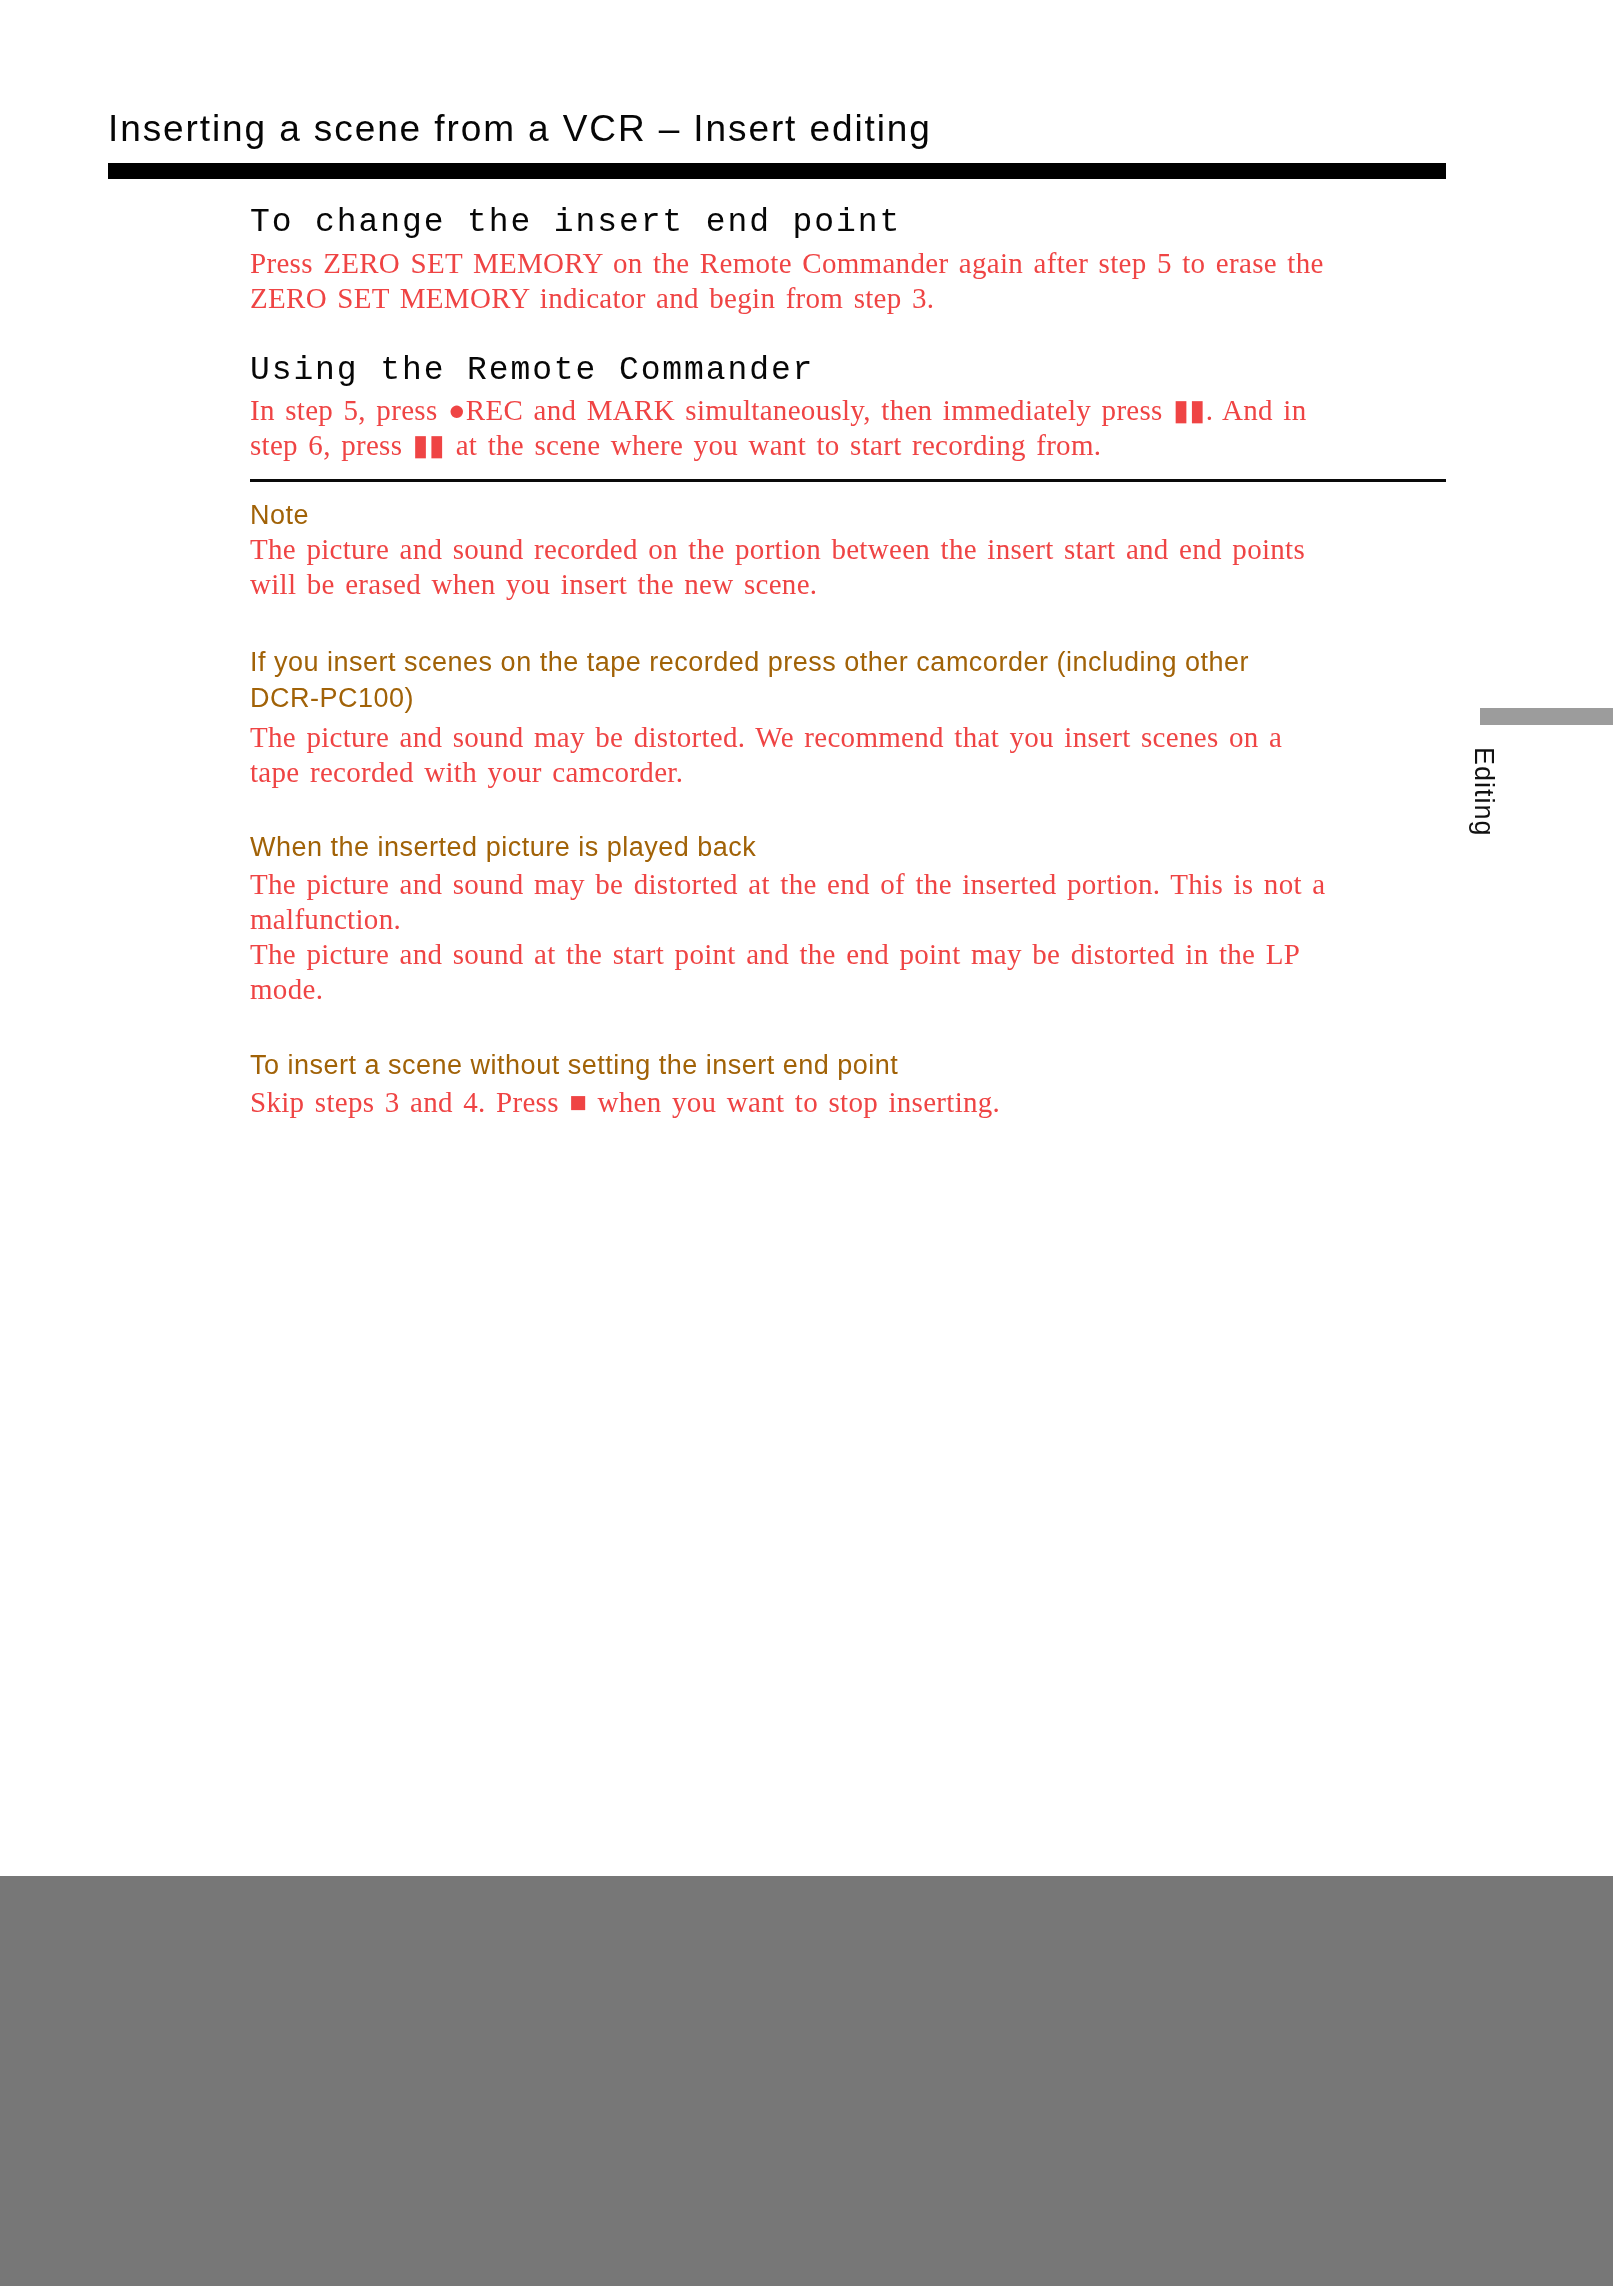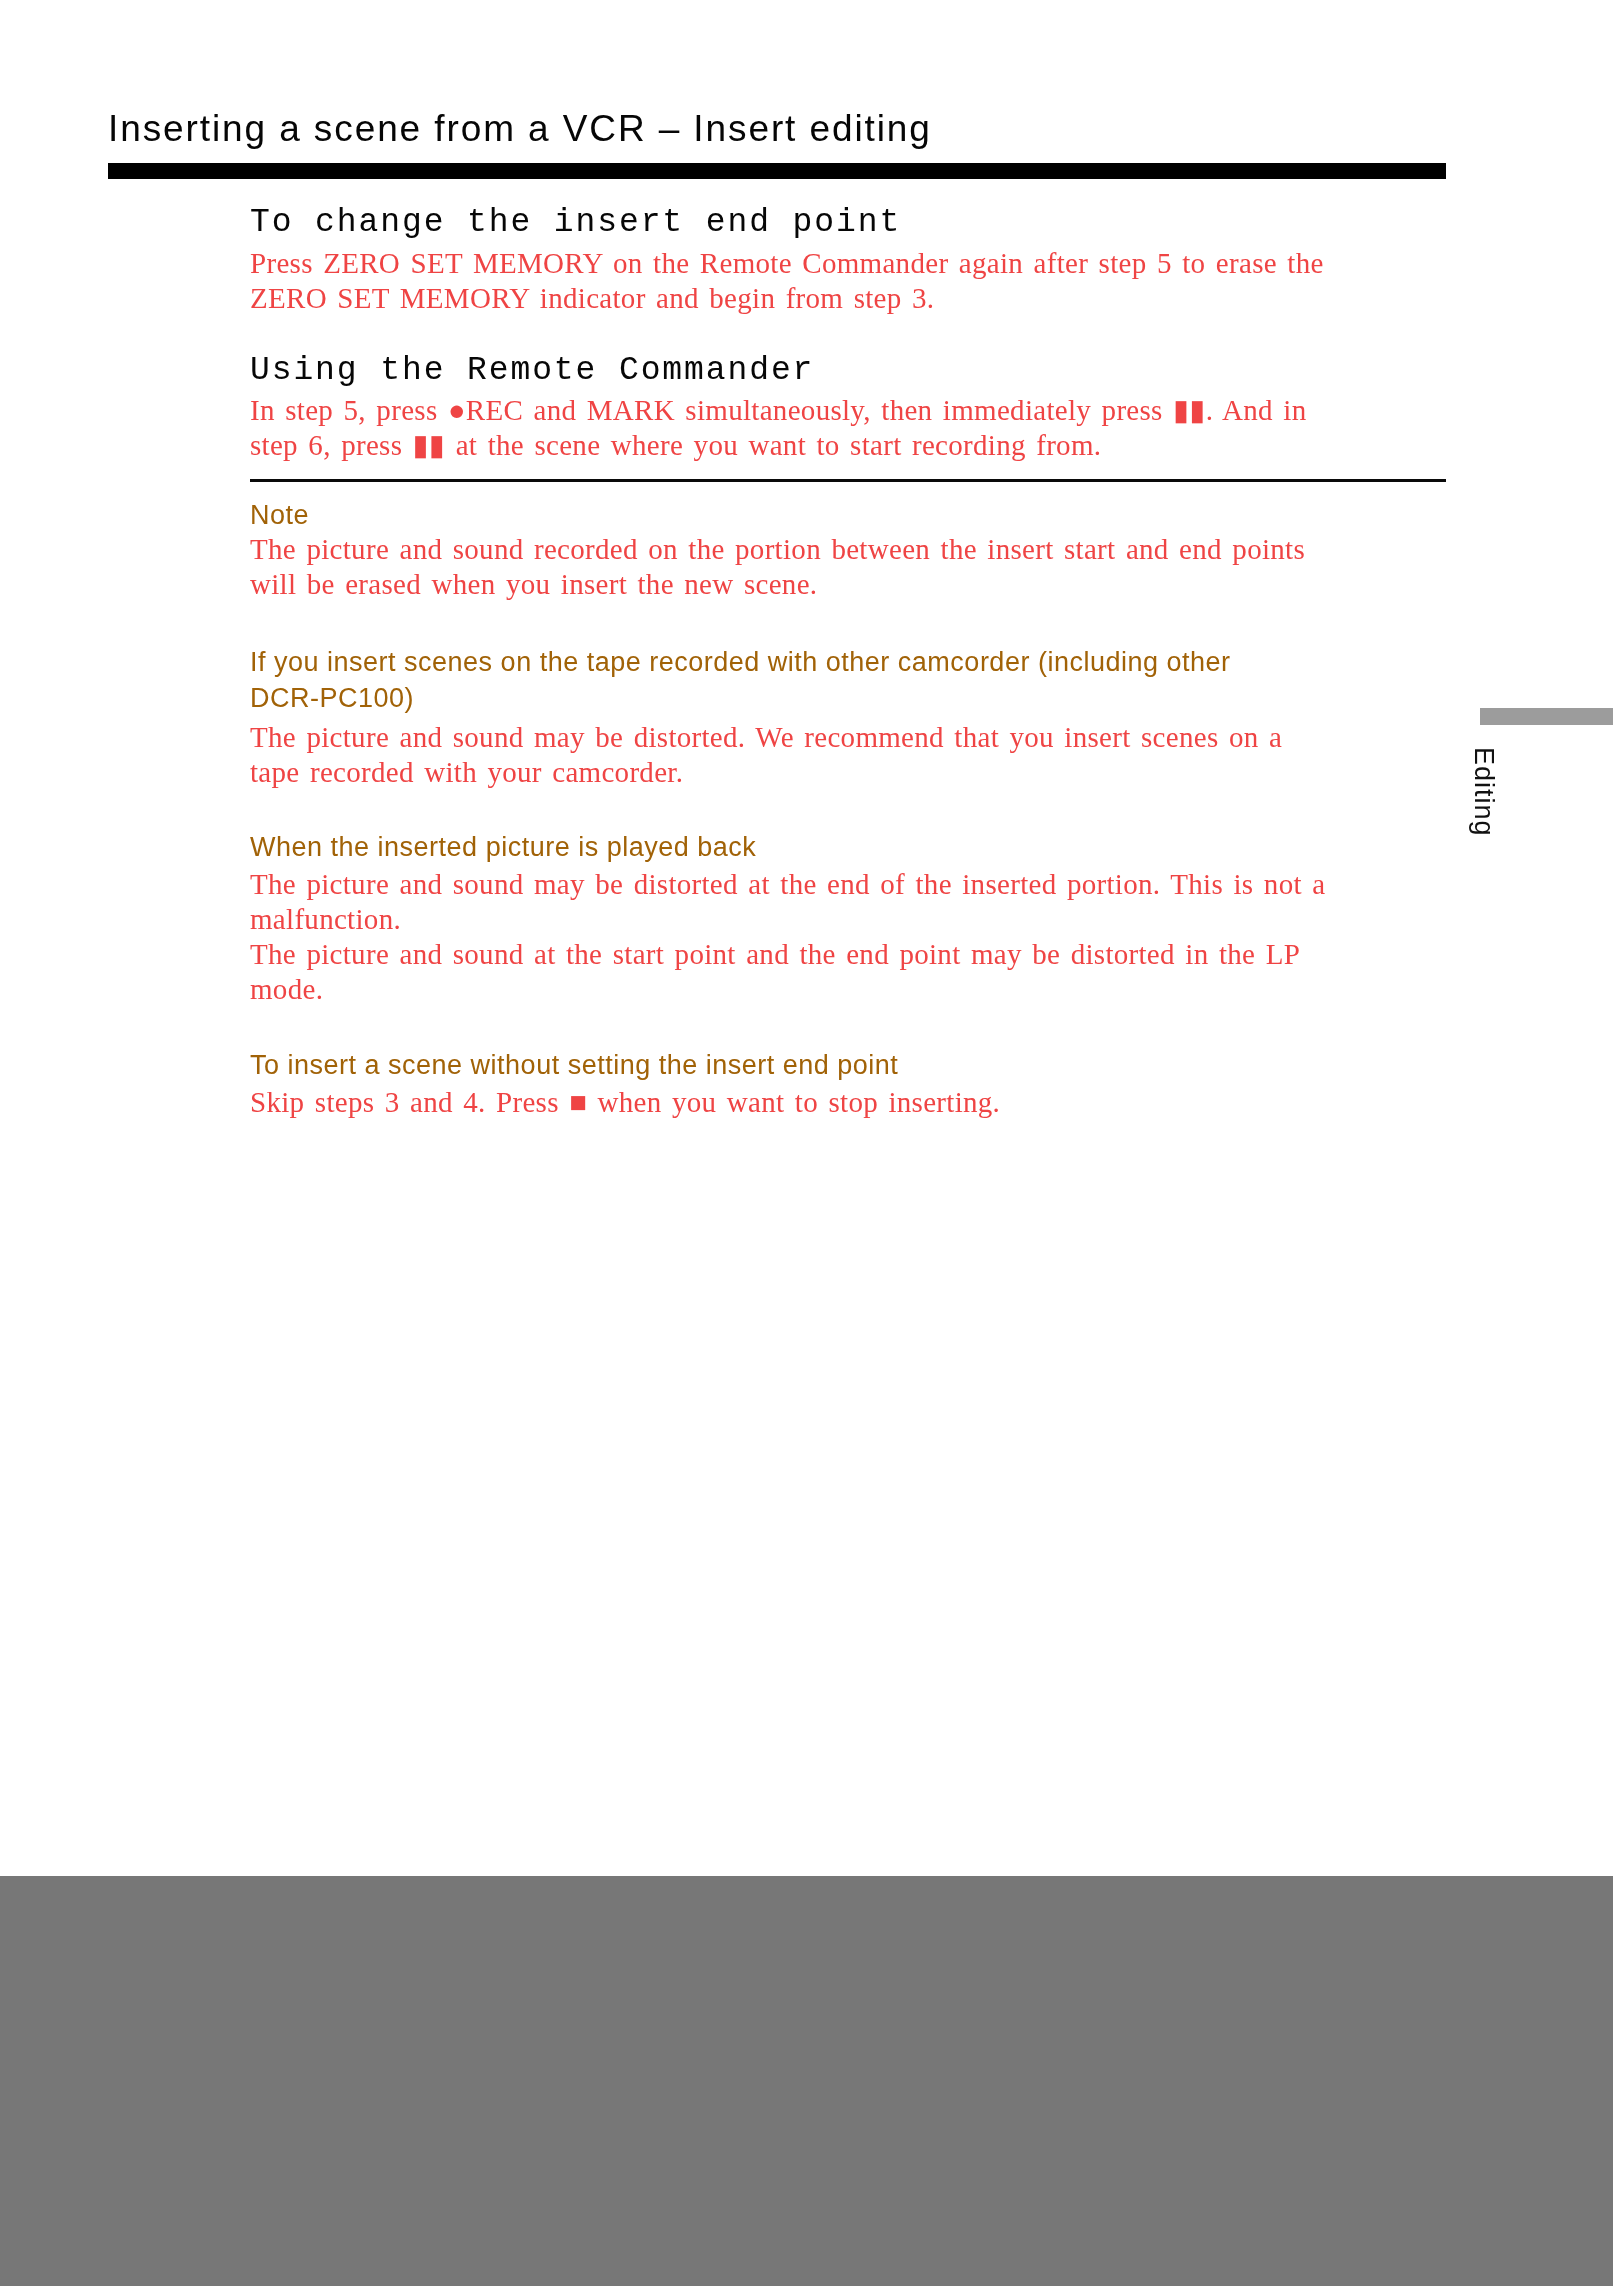--- a/index.html
+++ b/index.html
@@ -75,21 +75,21 @@
   <div class="abs h2" style="left:250px;top:352px">Using the Remote Commander</div>
   <div class="abs body-p" style="left:250px;top:393px">In step 5, press ●REC and MARK simultaneously, then immediately press ▮▮. And in
 step 6, press ▮▮ at the scene where you want to start recording from.</div>
 
   <div class="abs note-rule"></div>
 
   <div class="abs h3" style="left:250px;top:497px">Note</div>
   <div class="abs body-p" style="left:250px;top:532px">The picture and sound recorded on the portion between the insert start and end points
 will be erased when you insert the new scene.</div>
 
-  <div class="abs h3" style="left:250px;top:644px">If you insert scenes on the tape recorded with other camcorder (including other
+  <div class="abs h3" style="left:250px;top:644px">If you insert scenes on the tape recorded press other camcorder (including other
 DCR-PC100)</div>
   <div class="abs body-p" style="left:250px;top:720px">The picture and sound may be distorted. We recommend that you insert scenes on a
 tape recorded with your camcorder.</div>
 
   <div class="abs h3" style="left:250px;top:829px">When the inserted picture is played back</div>
   <div class="abs body-p" style="left:250px;top:867px">The picture and sound may be distorted at the end of the inserted portion. This is not a
 malfunction.
 The picture and sound at the start point and the end point may be distorted in the LP
 mode.</div>
 

